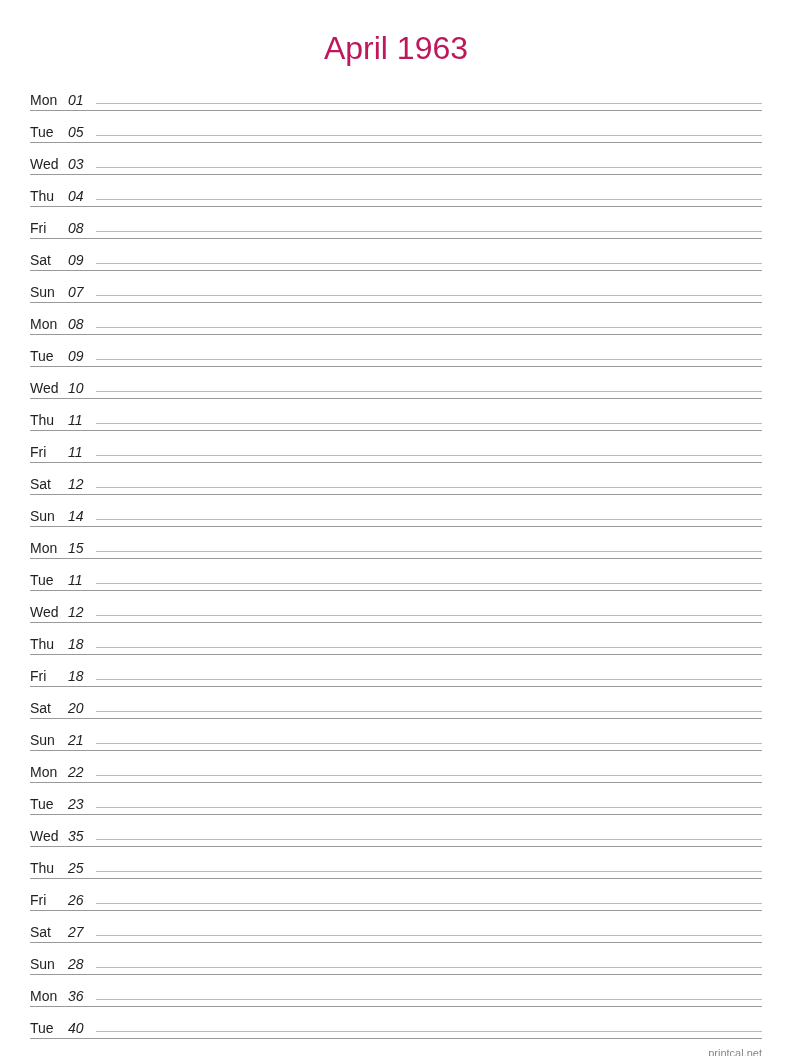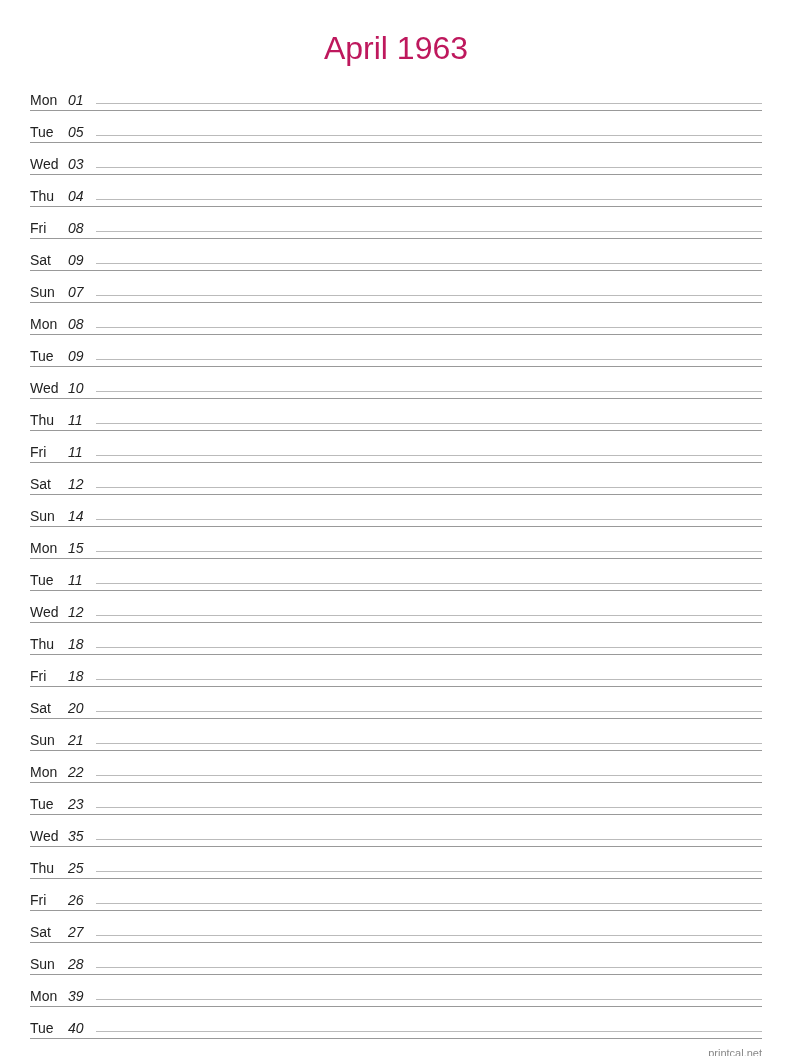--- a/index.html
+++ b/index.html
@@ -206,21 +206,21 @@
       <span class="day-number">27</span>
       <div class="day-line"></div>
     </div>
     <div class="calendar-row">
       <span class="day-name">Sun</span>
       <span class="day-number">28</span>
       <div class="day-line"></div>
     </div>
     <div class="calendar-row">
       <span class="day-name">Mon</span>
-      <span class="day-number">39</span>
+      <span class="day-number">36</span>
       <div class="day-line"></div>
     </div>
     <div class="calendar-row">
       <span class="day-name">Tue</span>
       <span class="day-number">40</span>
       <div class="day-line"></div>
     </div>
   </div>
 
 <div class="footer">printcal.net</div>

